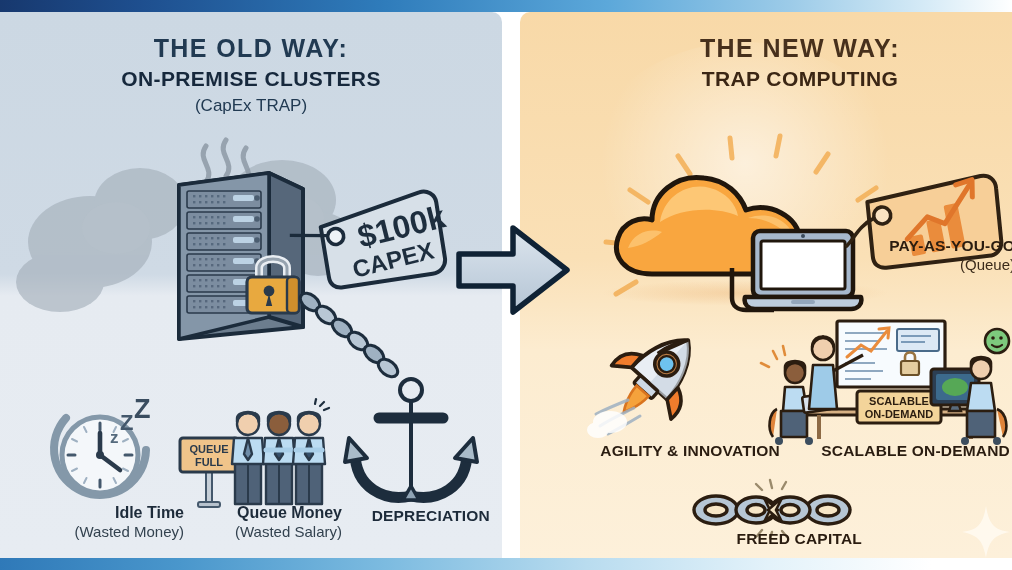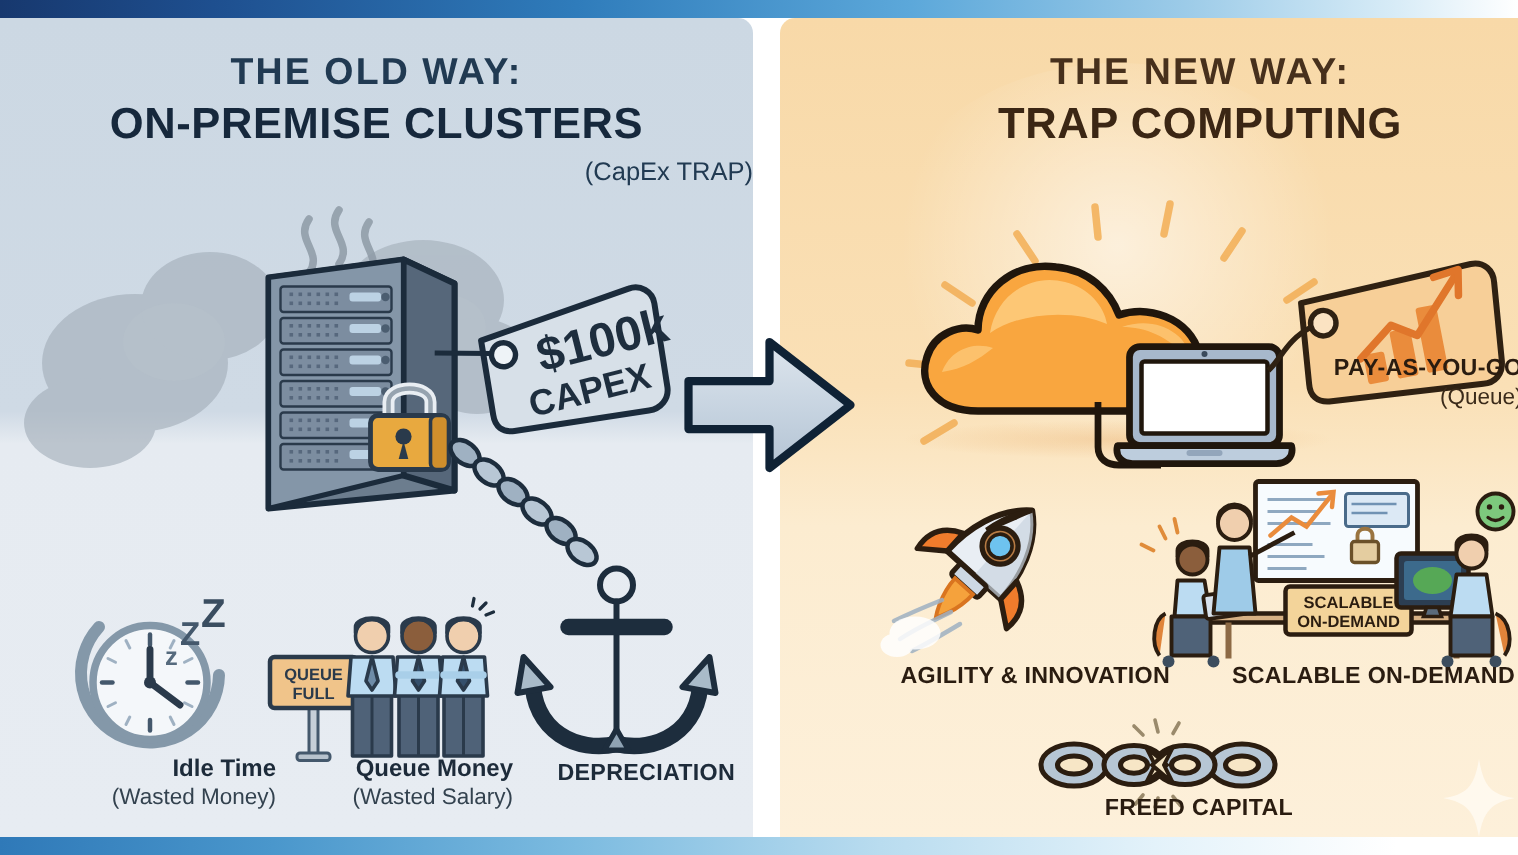--- a/index.html
+++ b/index.html
@@ -22,22 +22,22 @@
 
   
   .glow{position:absolute;left:60px;top:30px;width:330px;height:270px;border-radius:50%;
     background:radial-gradient(circle at 50% 45%,rgba(255,255,255,.55),rgba(255,255,255,0) 65%);}
   .floorshadow{position:absolute;left:80px;top:268px;width:290px;height:26px;border-radius:50%;
     background:radial-gradient(ellipse at 50% 50%,rgba(226,150,70,.26),rgba(226,150,70,0) 70%);}
 
   
   .hdr{position:absolute;left:0;width:100%;text-align:center;}
   .hdr .l1{font-size:25px;letter-spacing:1.4px;font-weight:700;}
-  .hdr .l2{font-size:29px;letter-spacing:.4px;font-weight:700;margin-top:4px;}
-  .hdr .l3{font-size:17px;font-weight:400;margin-top:5px;text-align:right;}
+  .hdr .l2{font-size:21px;letter-spacing:.4px;font-weight:700;margin-top:4px;}
+  .hdr .l3{font-size:17px;font-weight:400;margin-top:5px;}
   .hdr-left{top:22px;color:#213a52;}
   .hdr-left .l2{color:#16283c;}
   .hdr-right{top:22px;color:#47301c;}
   .hdr-right .l2{color:#3b2614;}
 
   
   .cap{position:absolute;text-align:right;}
   .cap .t1{font-weight:700;font-size:16px;color:#1d2b3a;white-space:nowrap;}
   .cap .t2{font-size:15px;color:#33424f;white-space:nowrap;margin-top:1px;}
   .cap-caps .t1{font-size:15.5px;letter-spacing:.2px;color:#1d2b3a;}

